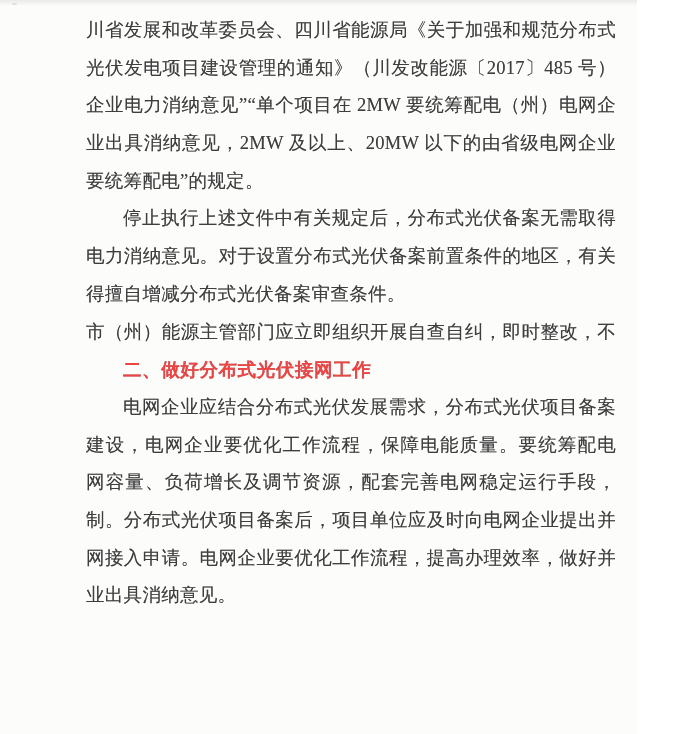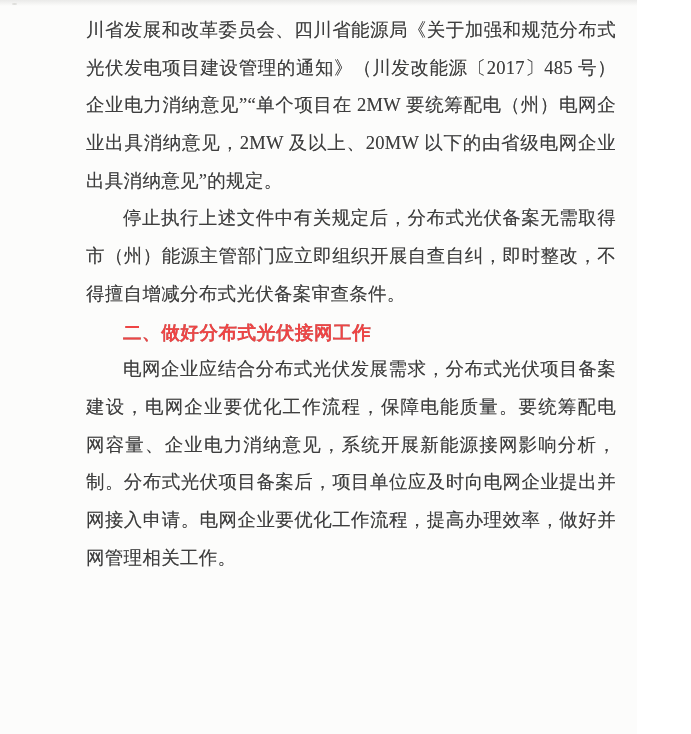--- a/index.html
+++ b/index.html
@@ -70,34 +70,35 @@
 </head>
 <body>
 
 <div class="page">
   <div class="textcol">
 
     <div class="line">川省发展和改革委员会、四川省能源局《关于加强和规范分布式</div>
     <div class="line">光伏发电项目建设管理的通知》（川发改能源〔2017〕485 号）</div>
     <div class="line">企业电力消纳意见”“单个项目在 2MW 要统筹配电（州）电网企</div>
     <div class="line">业出具消纳意见，2MW 及以上、20MW 以下的由省级电网企业</div>
-    <div class="line end">出具消纳意见”的规定。</div>
+    <div class="line end">要统筹配电”的规定。</div>
 
     <div class="line indent">停止执行上述文件中有关规定后，分布式光伏备案无需取得</div>
+    <div class="line">电力消纳意见。对于设置分布式光伏备案前置条件的地区，有关</div>
+    <div class="line end">得擅自增减分布式光伏备案审查条件。</div>
     <div class="line">市（州）能源主管部门应立即组织开展自查自纠，即时整改，不</div>
-    <div class="line end">得擅自增减分布式光伏备案审查条件。</div>
 
     <div class="line heading end indent">二、做好分布式光伏接网工作</div>
 
     <div class="line indent">电网企业应结合分布式光伏发展需求，分布式光伏项目备案后</div>
     <div class="line">建设，电网企业要优化工作流程，保障电能质量。要统筹配电</div>
-    <div class="line">网容量、企业电力消纳意见，系统开展新能源接网影响分析，</div>
+    <div class="line">网容量、负荷增长及调节资源，配套完善电网稳定运行手段，</div>
     <div class="line">制。分布式光伏项目备案后，项目单位应及时向电网企业提出并</div>
     <div class="line">网接入申请。电网企业要优化工作流程，提高办理效率，做好并</div>
-    <div class="line end">网管理相关工作。</div>
+    <div class="line end">业出具消纳意见。</div>
 
 
   </div>
 
   <div class="speck s1"></div>
   <div class="speck s2"></div>
   <div class="speck s3"></div>
 </div>
 
 </body></html>

